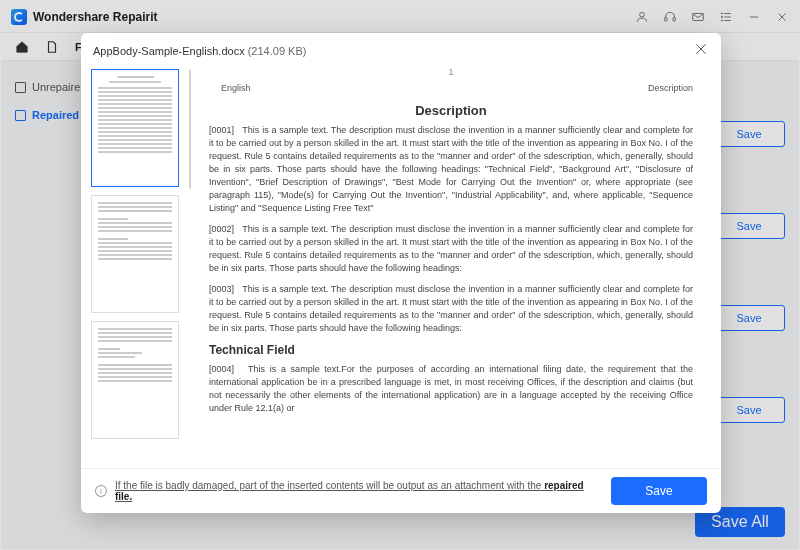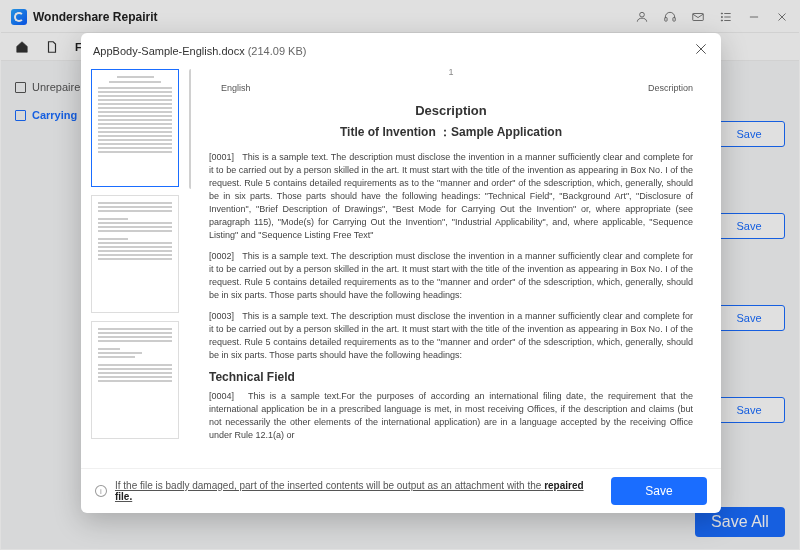--- a/index.html
+++ b/index.html
@@ -159,21 +159,21 @@
   <span class="tblabel">File</span>
 </div>
 
 <div class="bglist">
   <div class="bgitem">
     <span class="sq"></span>
     <span>Unrepaire</span>
   </div>
   <div class="bgitem active">
     <span class="sq"></span>
-    <span>Carrying</span>
+    <span>Repaired</span>
   </div>
 </div>
 
 <div class="bgsaves">
   <div class="bgsave">Save</div>
   <div class="bgsave">Save</div>
   <div class="bgsave">Save</div>
   <div class="bgsave">Save</div>
 </div>
 <div class="saveall">Save All</div>
@@ -253,21 +253,20 @@
       </div>
     </div>
 
     <div class="doc">
       <div class="dpage">1</div>
       <div class="dlr">
         <span>English</span>
         <span>Description</span>
       </div>
       <div class="dh1">Description</div>
-      <div class="dh2">Title of Invention ：Sample Application</div>
 
       <div class="para">
         <span class="pn">[0001]</span>&nbsp;&nbsp;
         <span>This is a sample text. The description must disclose the invention in a manner sufficiently clear and complete for it to be carried out by a person skilled in the art. It must start with the title of the invention as appearing in Box No. I of the request. Rule 5 contains detailed requirements as to the "manner and order" of the sdescription, which, generally, should be in six parts. Those parts should have the following headings: "Technical Field", "Background Art", "Disclosure of Invention", "Brief Description of Drawings", "Best Mode for Carrying Out the Invention" or, where appropriate (see paragraph 115), "Mode(s) for Carrying Out the Invention", "Industrial Applicability", and, where applicable, "Sequence Listing" and "Sequence Listing Free Text"</span>
       </div>
       <div class="para">
         <span class="pn">[0002]</span>&nbsp;&nbsp;
         <span>This is a sample text. The description must disclose the invention in a manner sufficiently clear and complete for it to be carried out by a person skilled in the art. It must start with the title of the invention as appearing in Box No. I of the request. Rule 5 contains detailed requirements as to the "manner and order" of the sdescription, which, generally, should be in six parts. Those parts should have the following headings:</span>
       </div>
       <div class="para">

